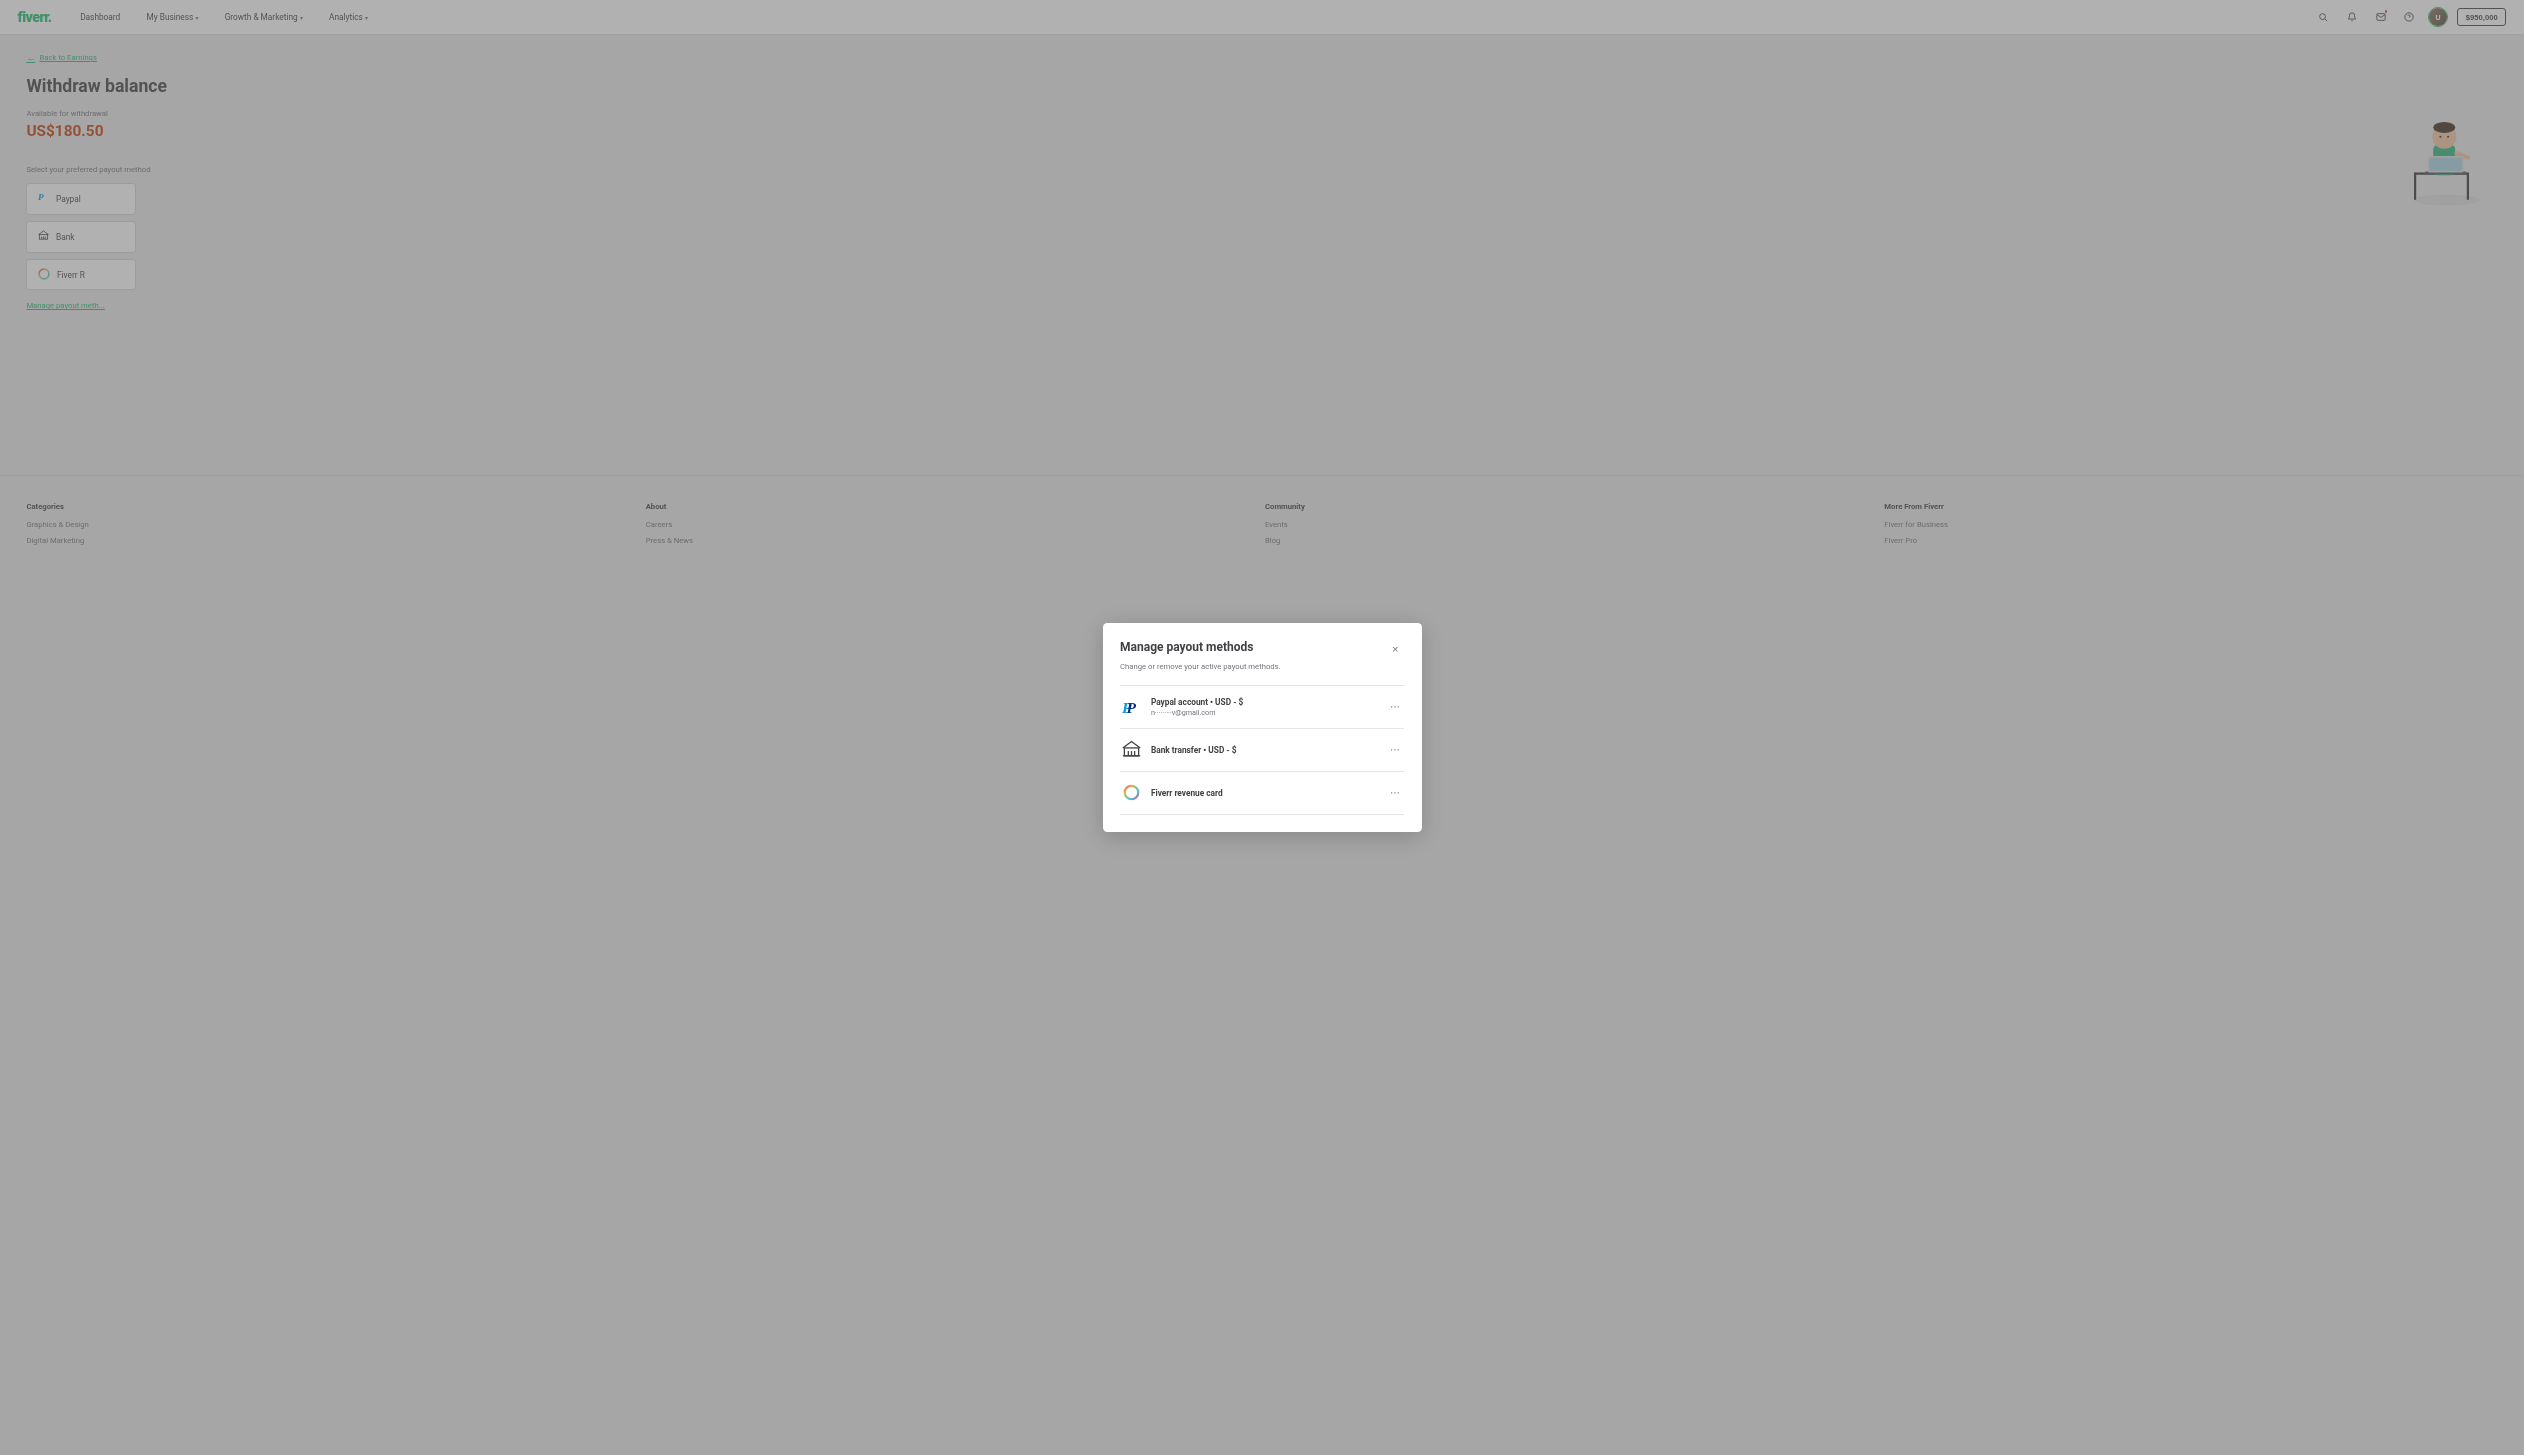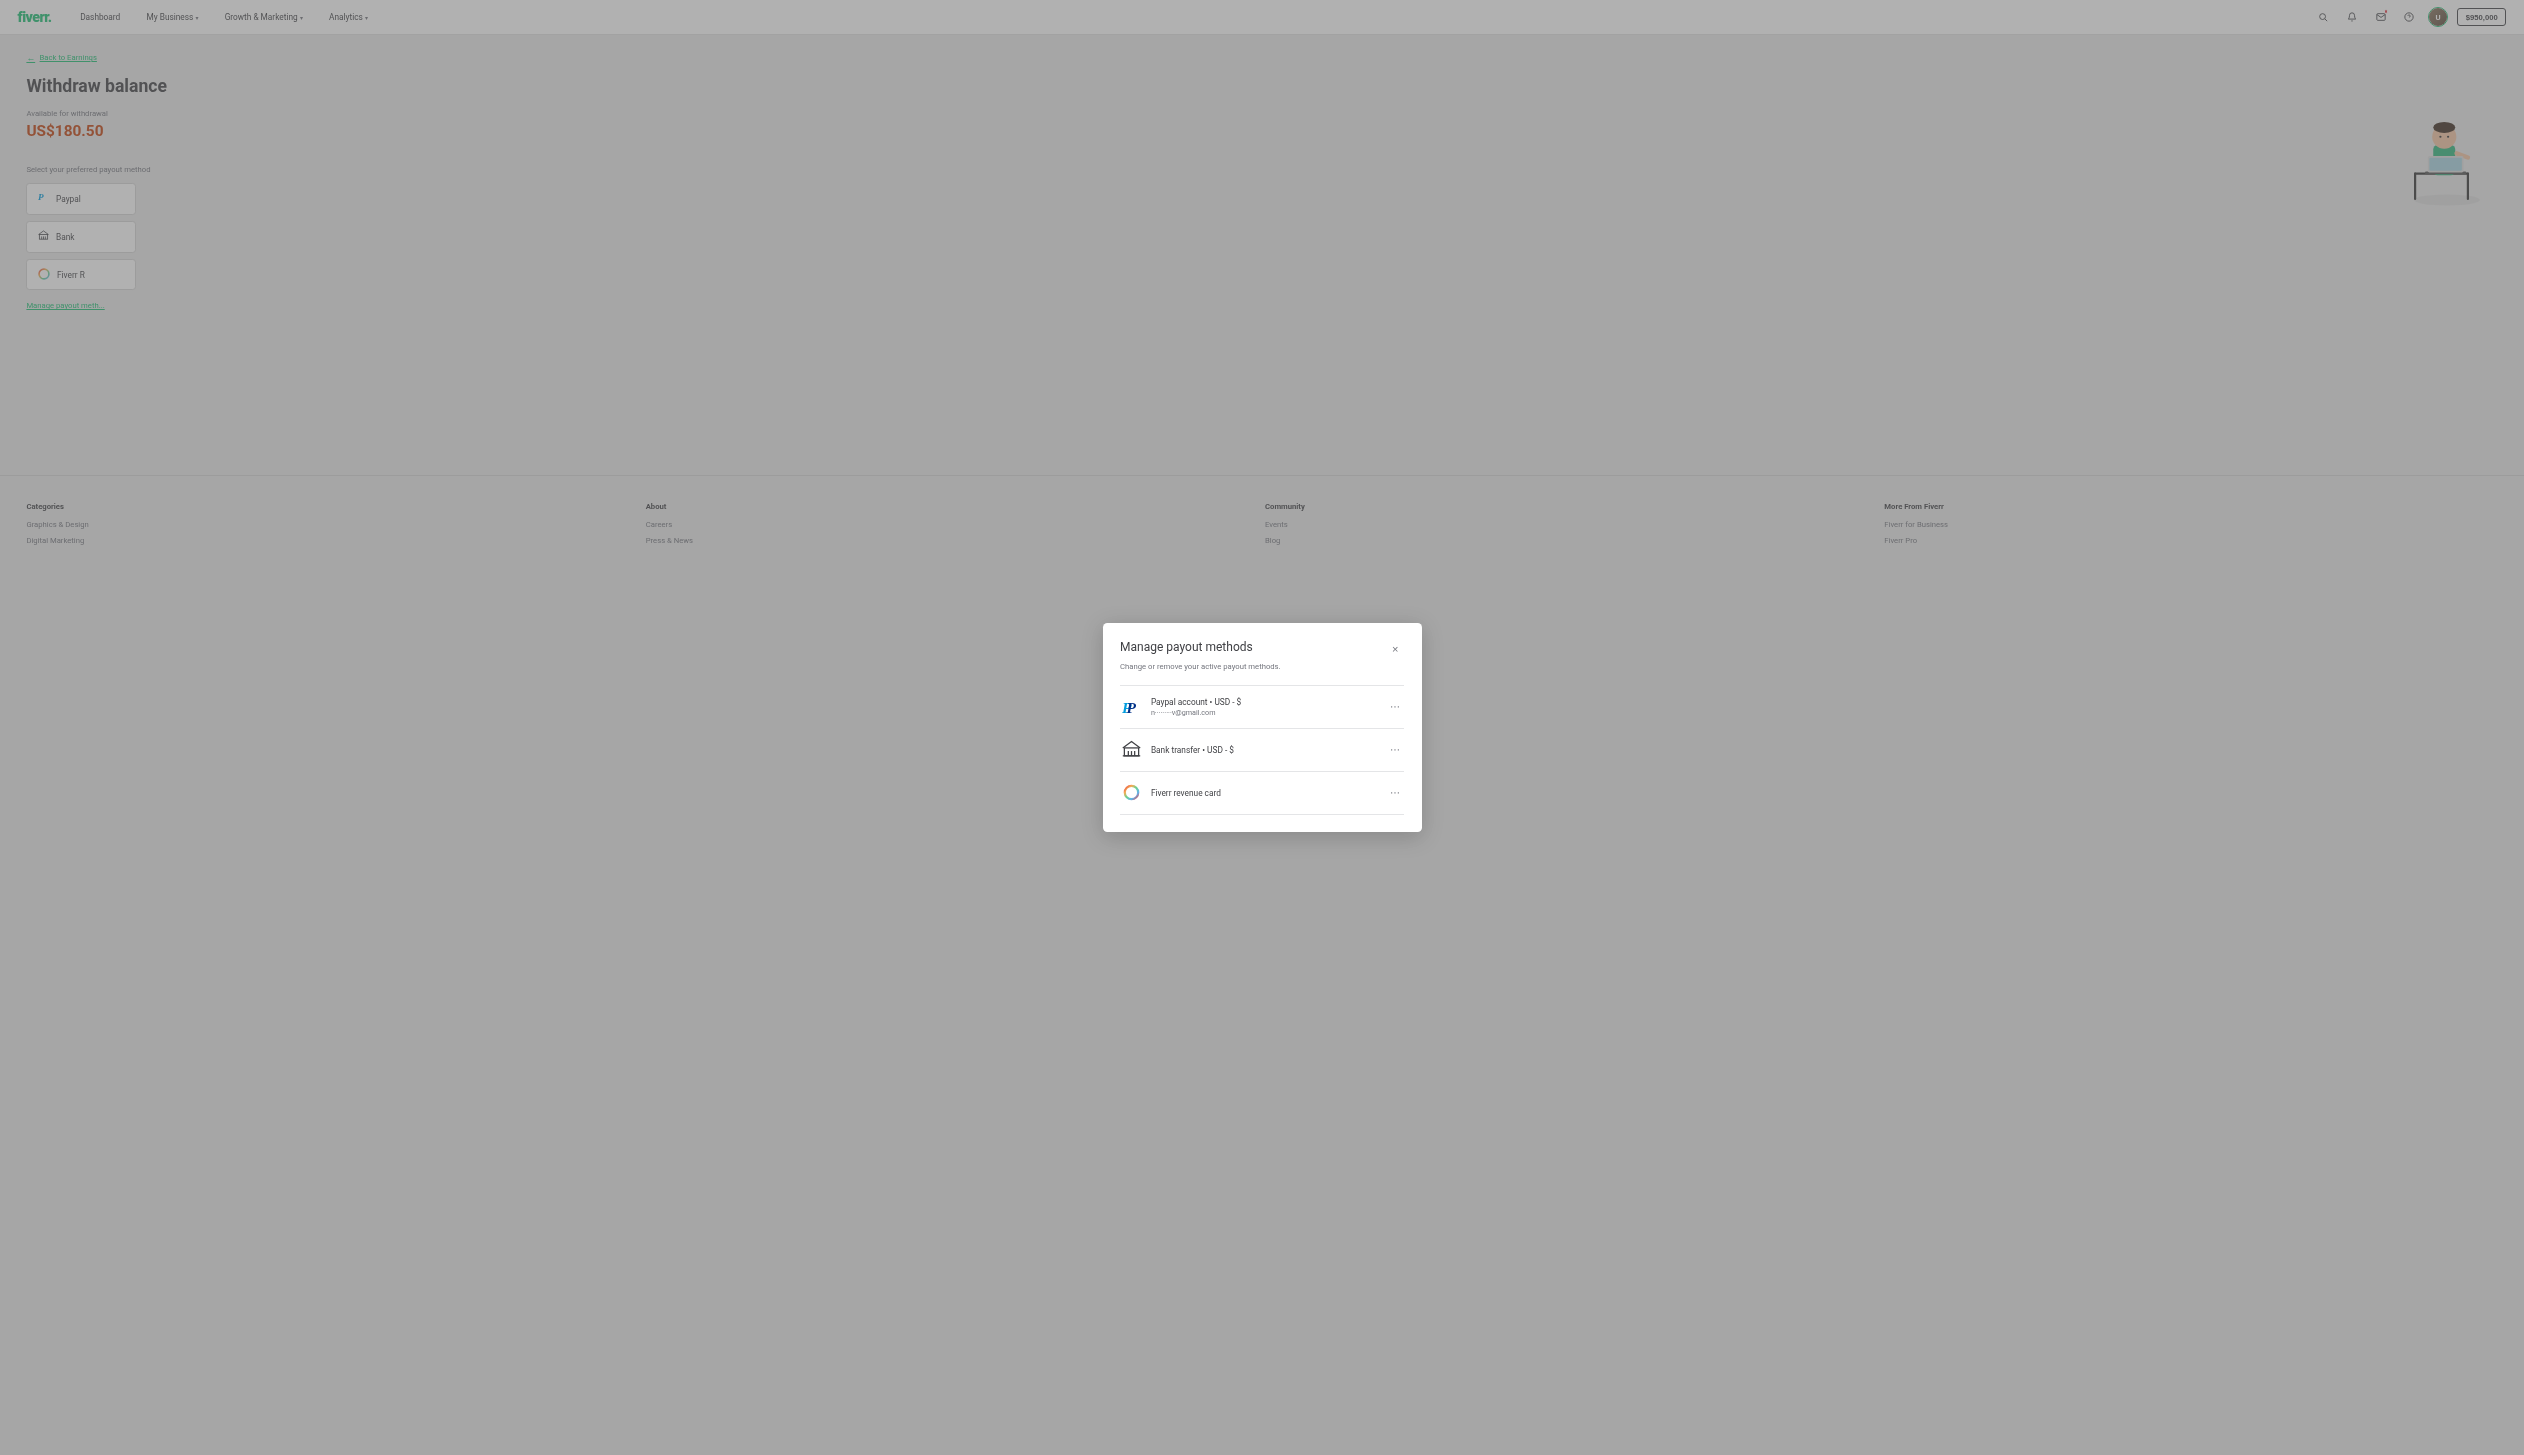--- a/index.html
+++ b/index.html
@@ -202,21 +202,21 @@
       box-shadow: 0 4.4px 22px rgba(0,0,0,0.18);
     }
     .modal-header {
       display: flex;
       align-items: flex-start;
       justify-content: space-between;
       margin-bottom: 4.4px;
     }
     .modal-title {
       font-size: 12px;
-      font-weight: 400;
+      font-weight: 700;
       color: #404145;
     }
     .modal-close {
       width: 17.6px;
       height: 17.6px;
       display: flex;
       align-items: center;
       justify-content: center;
       cursor: pointer;
       font-size: 11px;
@@ -246,21 +246,21 @@
     .payout-row-icon {
       width: 22px;
       height: 22px;
       display: flex;
       align-items: center;
       justify-content: center;
     }
     .payout-row-info {}
     .payout-row-name {
       font-size: 8.3px;
-      font-weight: 400;
+      font-weight: 700;
       color: #404145;
     }
     .payout-row-email {
       font-size: 7.2px;
       color: #74767e;
       margin-top: 1.1px;
     }
     .three-dots-btn {
       width: 17.6px;
       height: 17.6px;

